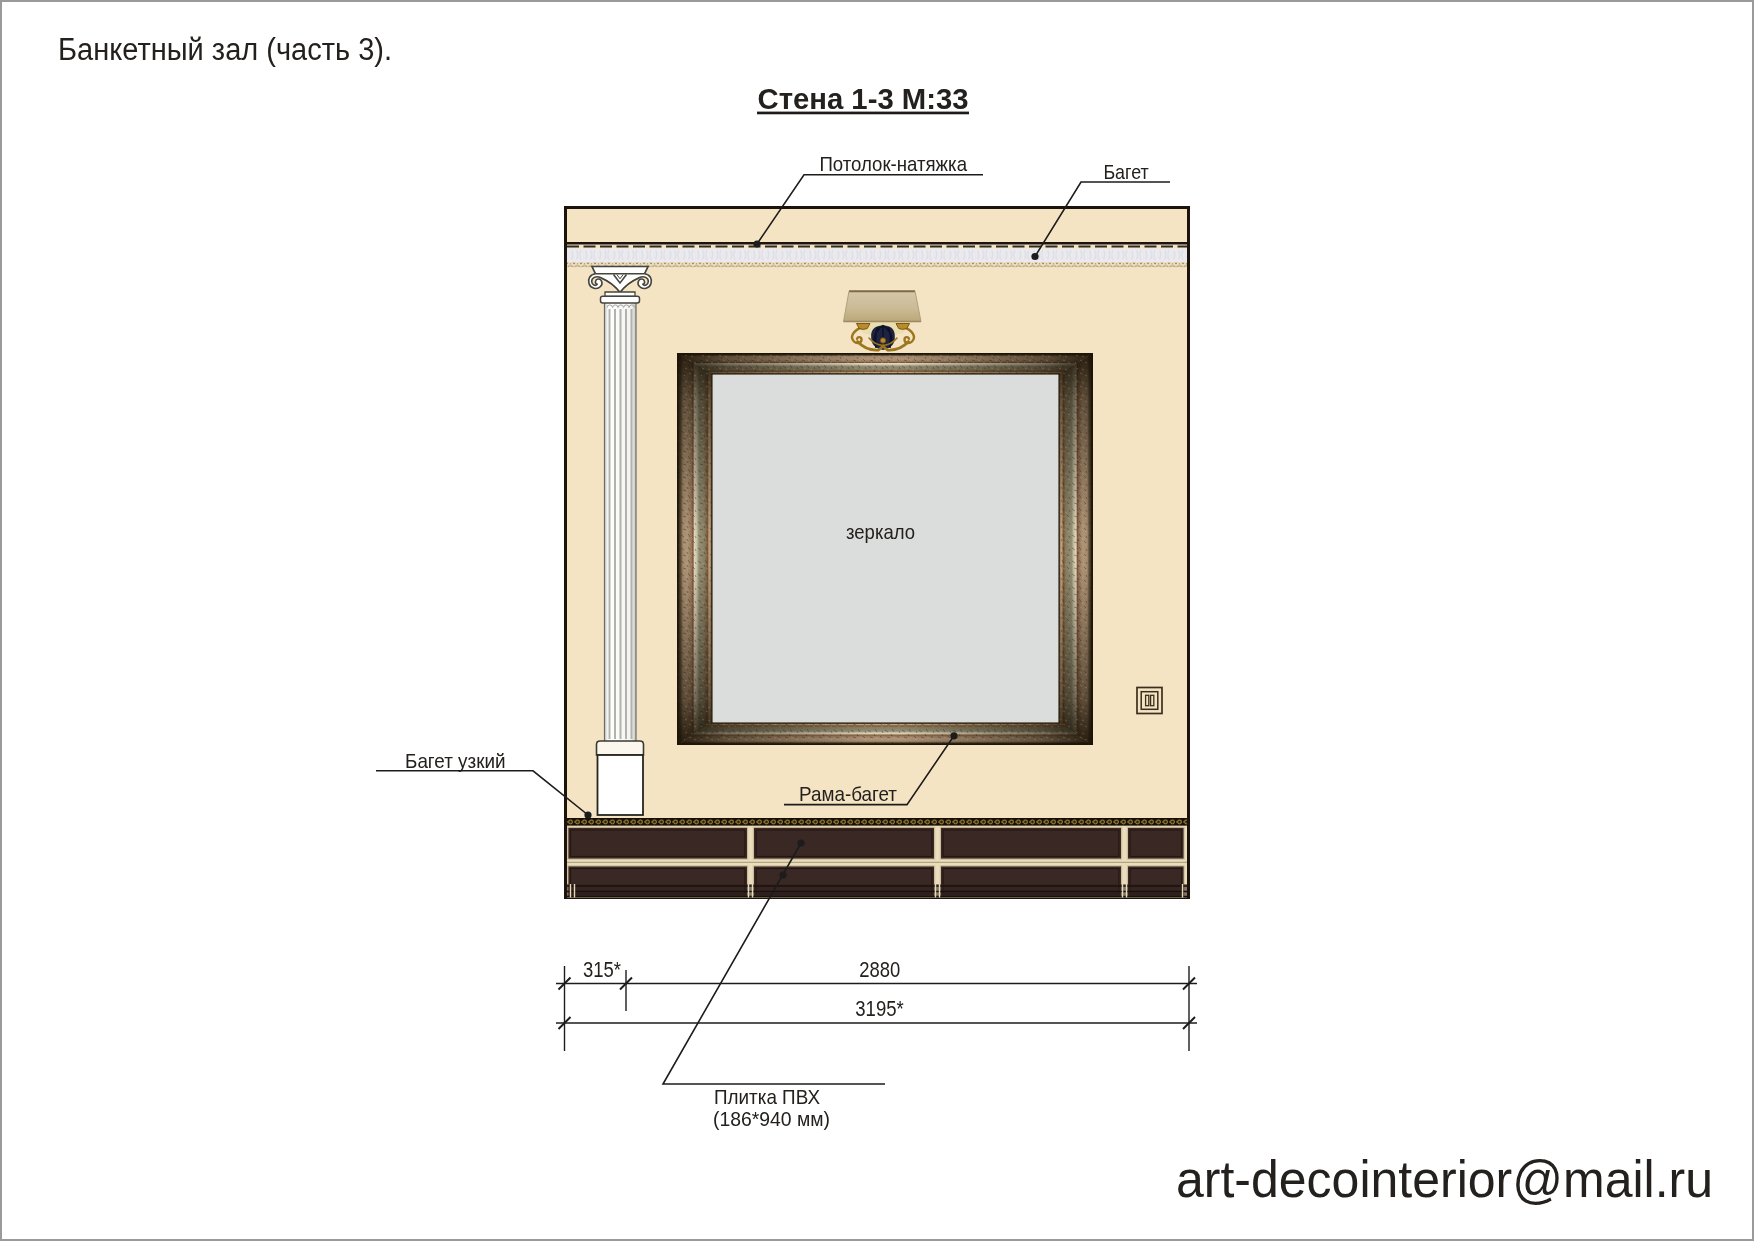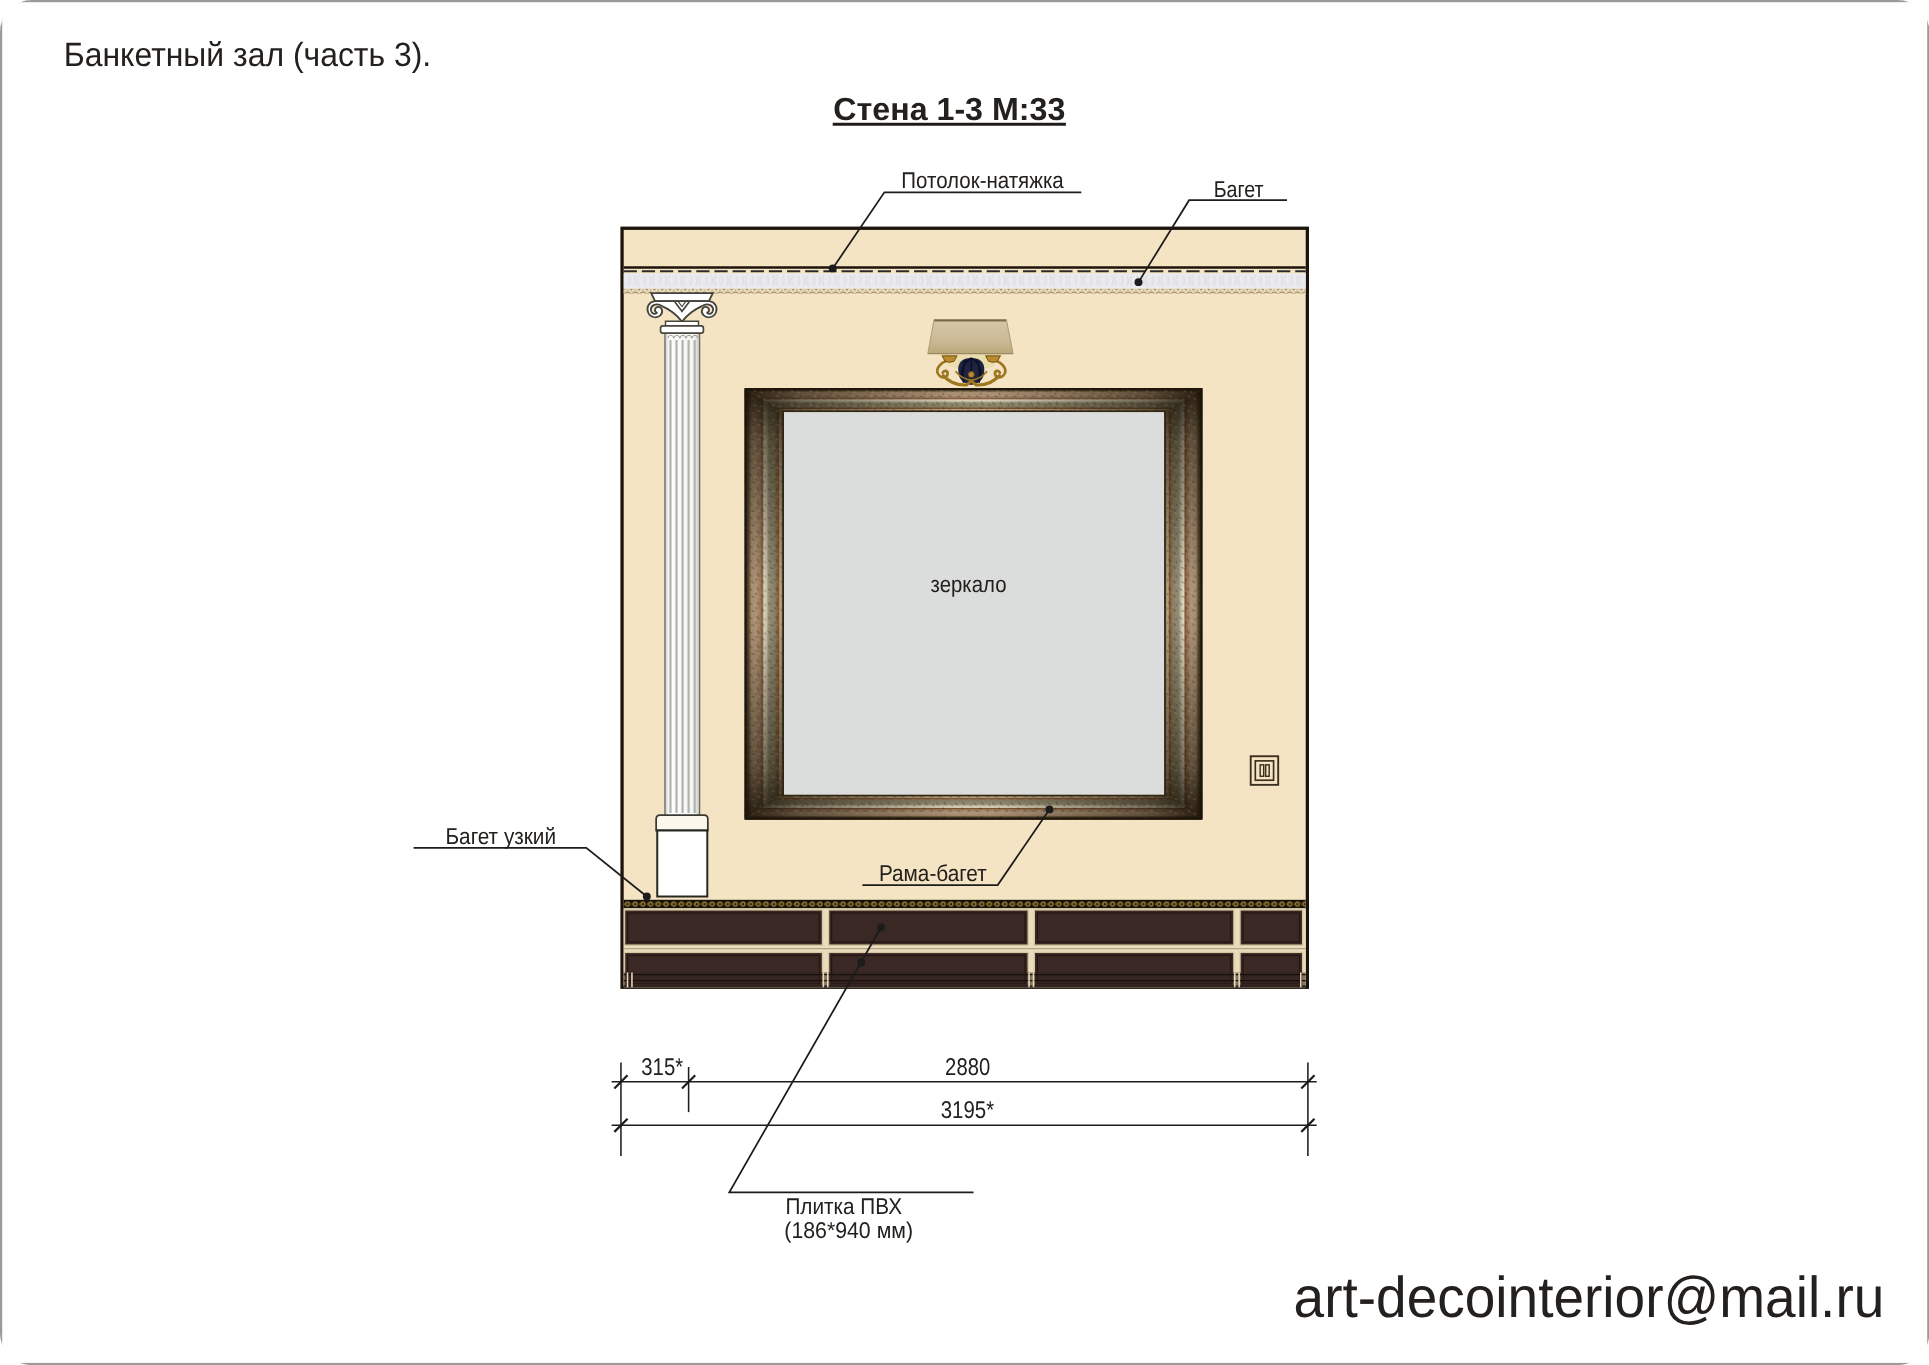--- a/index.html
+++ b/index.html
@@ -1,17 +1,17 @@
 <!DOCTYPE html>
 <html><head>
 <meta charset="utf-8">
 <style>
   html,body{margin:0;padding:0;background:#fff;}
   #page{position:relative;width:1754px;height:1241px;background:#ffffff;overflow:hidden;
-        font-family:"Liberation Sans", sans-serif;border-radius:29px;}
+        font-family:"Liberation Sans", sans-serif;}
   svg{position:absolute;left:0;top:0;}
   text{font-family:"Liberation Sans", sans-serif;fill:#23201d;}
 </style>
 </head>
 <body>
 <div id="page">
 <svg width="1754" height="1241" viewBox="0 0 1754 1241">
 <defs>
   <pattern id="moldtex" width="14" height="14" patternUnits="userSpaceOnUse" patternTransform="translate(0,10.5)">
     <rect width="14" height="14" fill="#ebebef"></rect>

